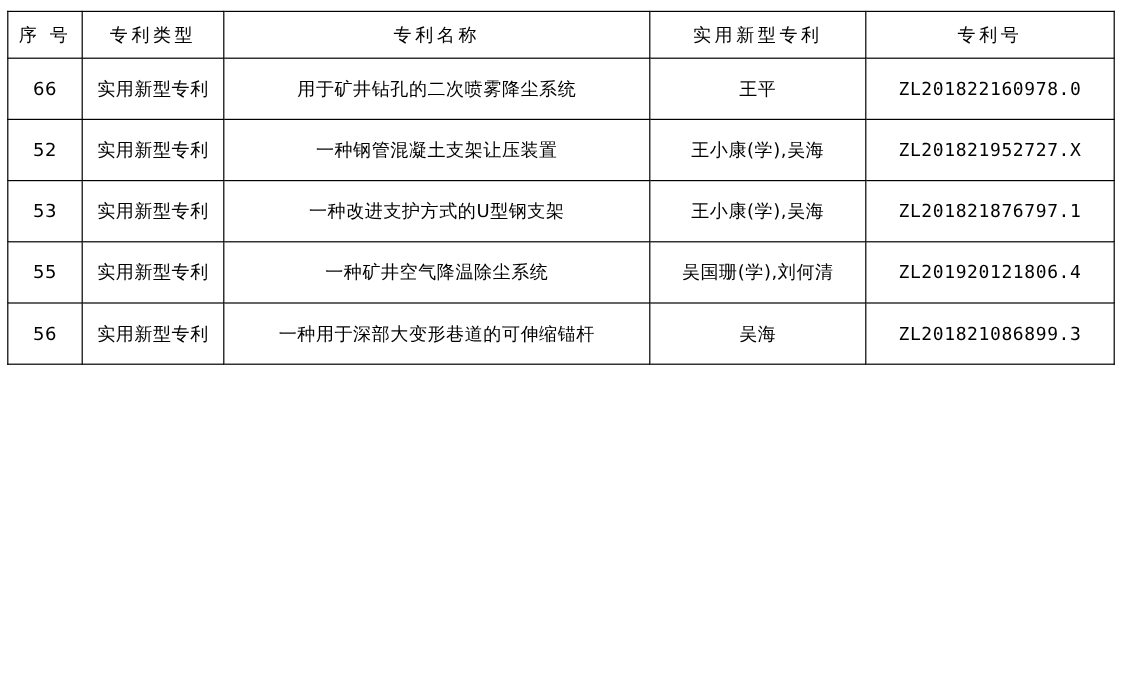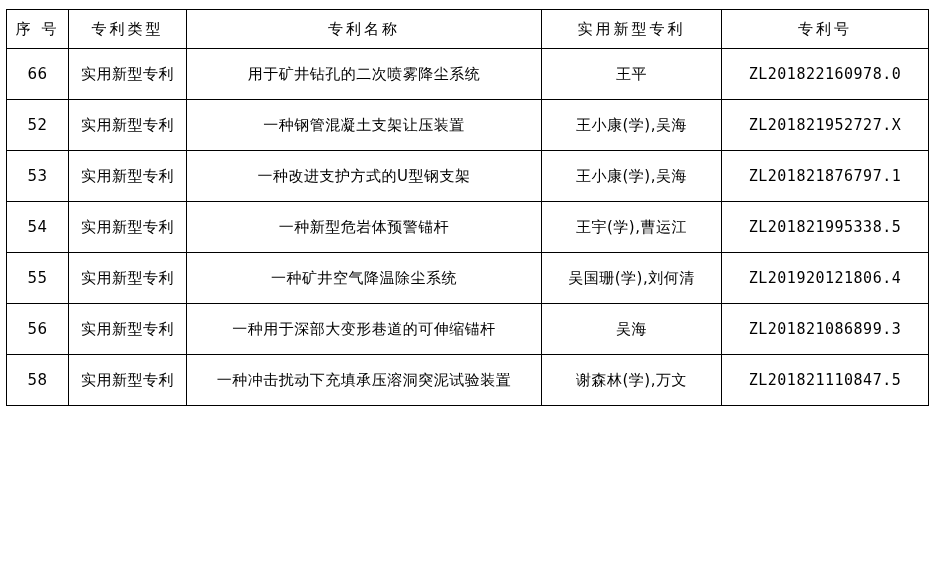--- a/index.html
+++ b/index.html
@@ -106,42 +106,28 @@
         <td class="cell-no">ZL201821952727.X</td>
       </tr>
       <tr>
         <td class="cell-seq">53</td>
         <td class="cell-type">实用新型专利</td>
         <td class="cell-name">一种改进支护方式的U型钢支架</td>
         <td class="cell-inv">王小康(学),吴海</td>
         <td class="cell-no">ZL201821876797.1</td>
       </tr>
       <tr>
-        <td class="cell-seq">54</td>
-        <td class="cell-type">实用新型专利</td>
-        <td class="cell-name">一种新型危岩体预警锚杆</td>
-        <td class="cell-inv">王宇(学),曹运江</td>
-        <td class="cell-no">ZL201821995338.5</td>
-      </tr>
-      <tr>
         <td class="cell-seq">55</td>
         <td class="cell-type">实用新型专利</td>
         <td class="cell-name">一种矿井空气降温除尘系统</td>
         <td class="cell-inv">吴国珊(学),刘何清</td>
         <td class="cell-no">ZL201920121806.4</td>
       </tr>
       <tr>
         <td class="cell-seq">56</td>
         <td class="cell-type">实用新型专利</td>
         <td class="cell-name">一种用于深部大变形巷道的可伸缩锚杆</td>
         <td class="cell-inv">吴海</td>
         <td class="cell-no">ZL201821086899.3</td>
       </tr>
-      <tr>
-        <td class="cell-seq">58</td>
-        <td class="cell-type">实用新型专利</td>
-        <td class="cell-name">一种冲击扰动下充填承压溶洞突泥试验装置</td>
-        <td class="cell-inv">谢森林(学),万文</td>
-        <td class="cell-no">ZL201821110847.5</td>
-      </tr>
     </tbody>
   </table>
 </div>
 
 </body></html>

